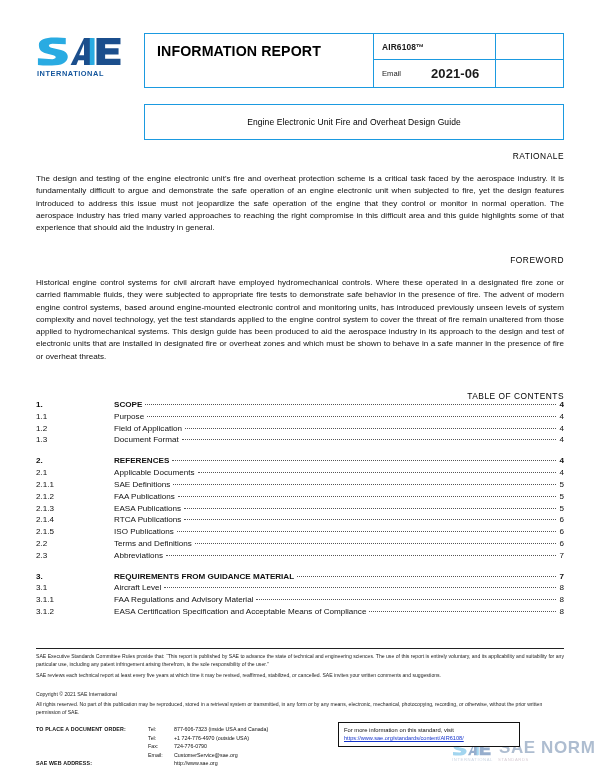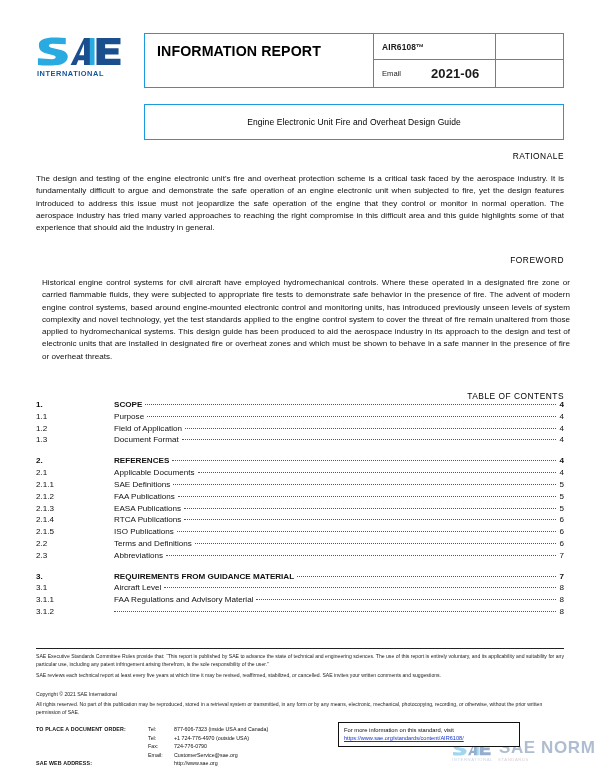--- a/index.html
+++ b/index.html
@@ -139,21 +139,21 @@
   }
   .para {
     font-size: 8.1px;
     line-height: 1.52;
     text-align: justify;
     color: #111;
   }
   #rationale-head { position: absolute; left: 36px; top: 151px; width: 528px; }
   #rationale-body { position: absolute; left: 36px; top: 173px; width: 528px; }
   #foreword-head  { position: absolute; left: 36px; top: 255px; width: 528px; }
-  #foreword-body  { position: absolute; left: 36px; top: 277px; width: 528px; margin-left: 6px; }
+  #foreword-body  { position: absolute; left: 36px; top: 277px; width: 528px; }
   #toc-head       { position: absolute; left: 36px; top: 391px; width: 528px; }
 
   
   .toc {
     position: absolute;
     left: 36px;
     top: 399px;
     width: 528px;
   }
   .toc-row {
@@ -439,20 +439,21 @@
         <span class="toc-page">8</span>
       </div>
       <div class="toc-row">
         <span class="toc-num">3.1.1</span>
         <span class="toc-label">FAA Regulations and Advisory Material</span>
         <span class="toc-dots"></span>
         <span class="toc-page">8</span>
       </div>
       <div class="toc-row">
         <span class="toc-num">3.1.2</span>
+        <span class="toc-label">EASA Certification Specification and Acceptable Means of Compliance</span>
         <span class="toc-dots"></span>
         <span class="toc-page">8</span>
       </div>
     </div>
 
   <div class="footer-rule" id="rule-top"></div>
 
   <div class="legal" id="legal-1">SAE Executive Standards Committee Rules provide that: “This report is published by SAE to advance the state of technical and engineering sciences. The use of this report is entirely voluntary, and its applicability and suitability for any particular use, including any patent infringement arising therefrom, is the sole responsibility of the user.”</div>
   <div class="legal" id="legal-2">SAE reviews each technical report at least every five years at which time it may be revised, reaffirmed, stabilized, or cancelled. SAE invites your written comments and suggestions.</div>
   <div id="copyright">Copyright © 2021 SAE International</div>

